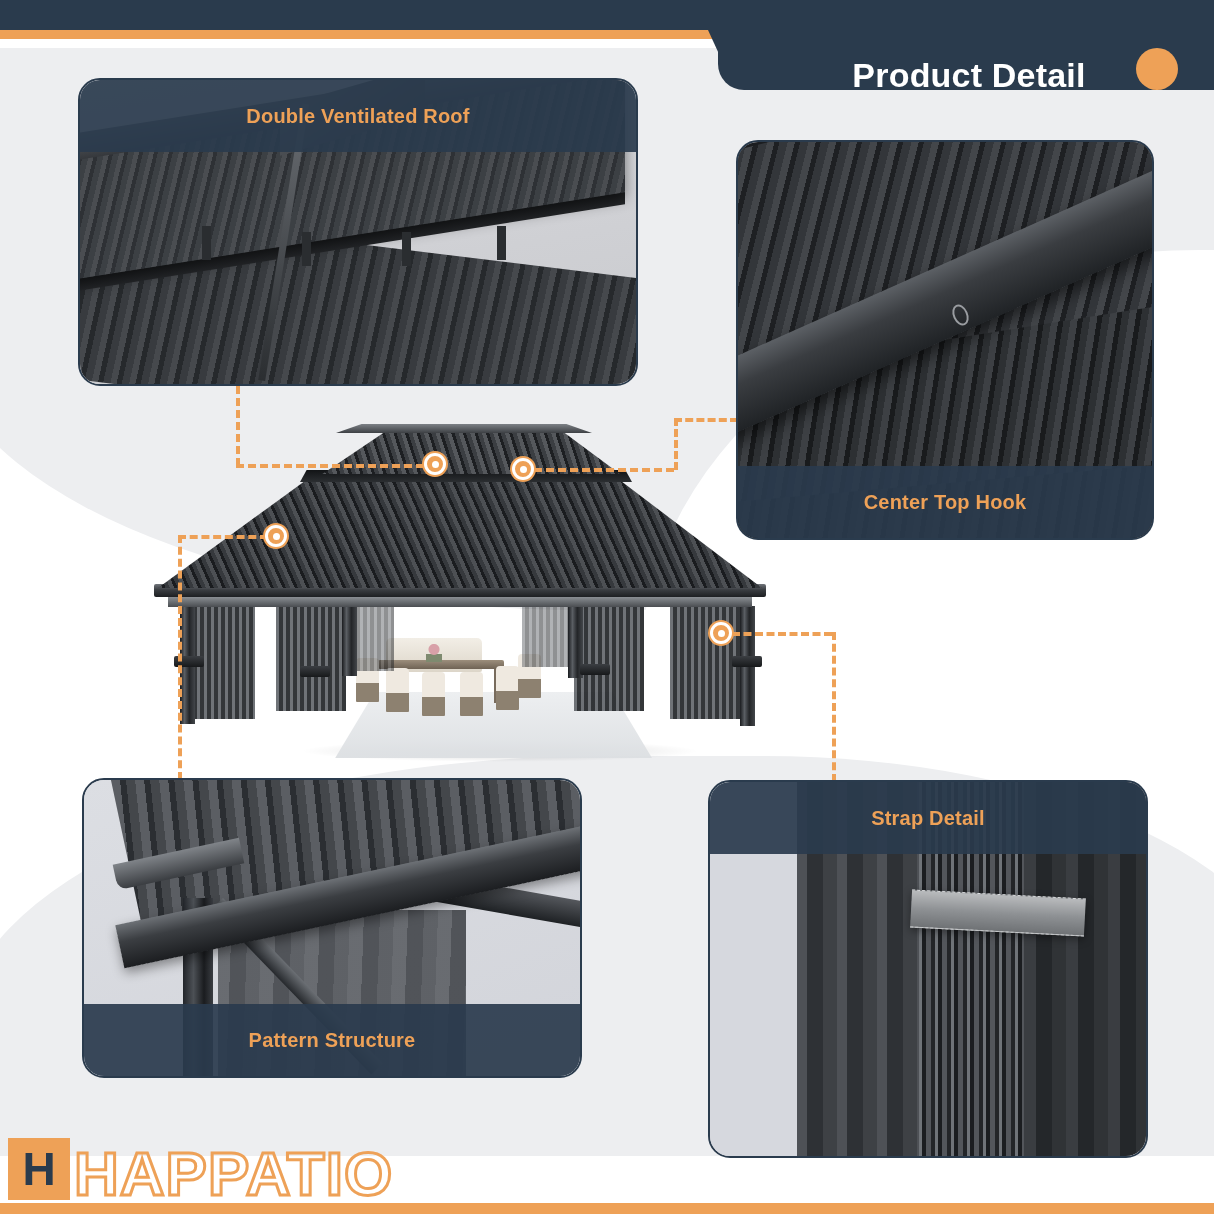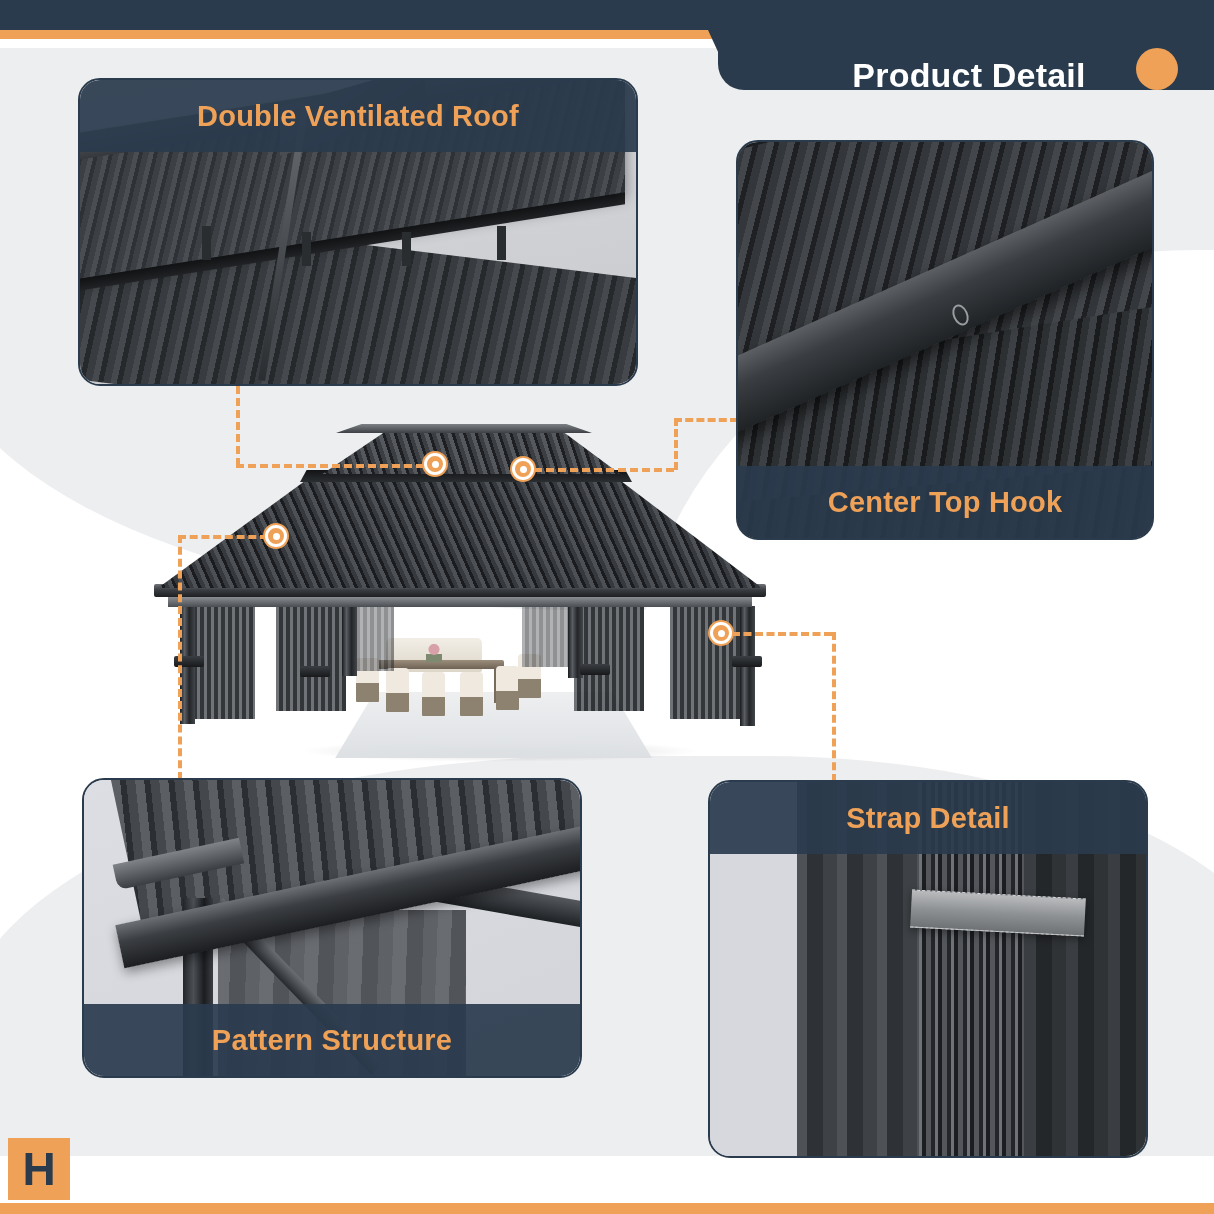--- a/index.html
+++ b/index.html
@@ -124,21 +124,21 @@
   .panel-label {
     position: absolute;
     left: 0;
     width: 100%;
     height: 72px;
     background: rgba(42,59,77,0.92);
     display: flex;
     align-items: center;
     justify-content: center;
     color: #eea157;
-    font-size: 29px;
+    font-size: 20px;
     font-weight: bold;
     letter-spacing: 0.2px;
     z-index: 4;
   }
   .panel-label.top { top: 0; }
   .panel-label.bottom { bottom: 0; }
   .panel-photo {
     position: absolute;
     left: 0; top: 0;
     width: 100%; height: 100%;
@@ -690,14 +690,15 @@
   <div class="dash-h" style="left:178px; top:535px; width:90px;"></div>
   <div class="dash-v" style="left:178px; top:535px; height:245px;"></div>
 
   <div class="marker" style="left:710px; top:622px;"></div>
   <div class="dash-h" style="left:732px; top:632px; width:100px;"></div>
   <div class="dash-v" style="left:832px; top:632px; height:150px;"></div>
 
   <div class="footer-rule"></div>
   <div class="logo-mark"></div>
   <div class="logo-h">H</div>
+  <div class="logo-word">HAPPATIO</div>
 
 </div>
 
 </body></html>

